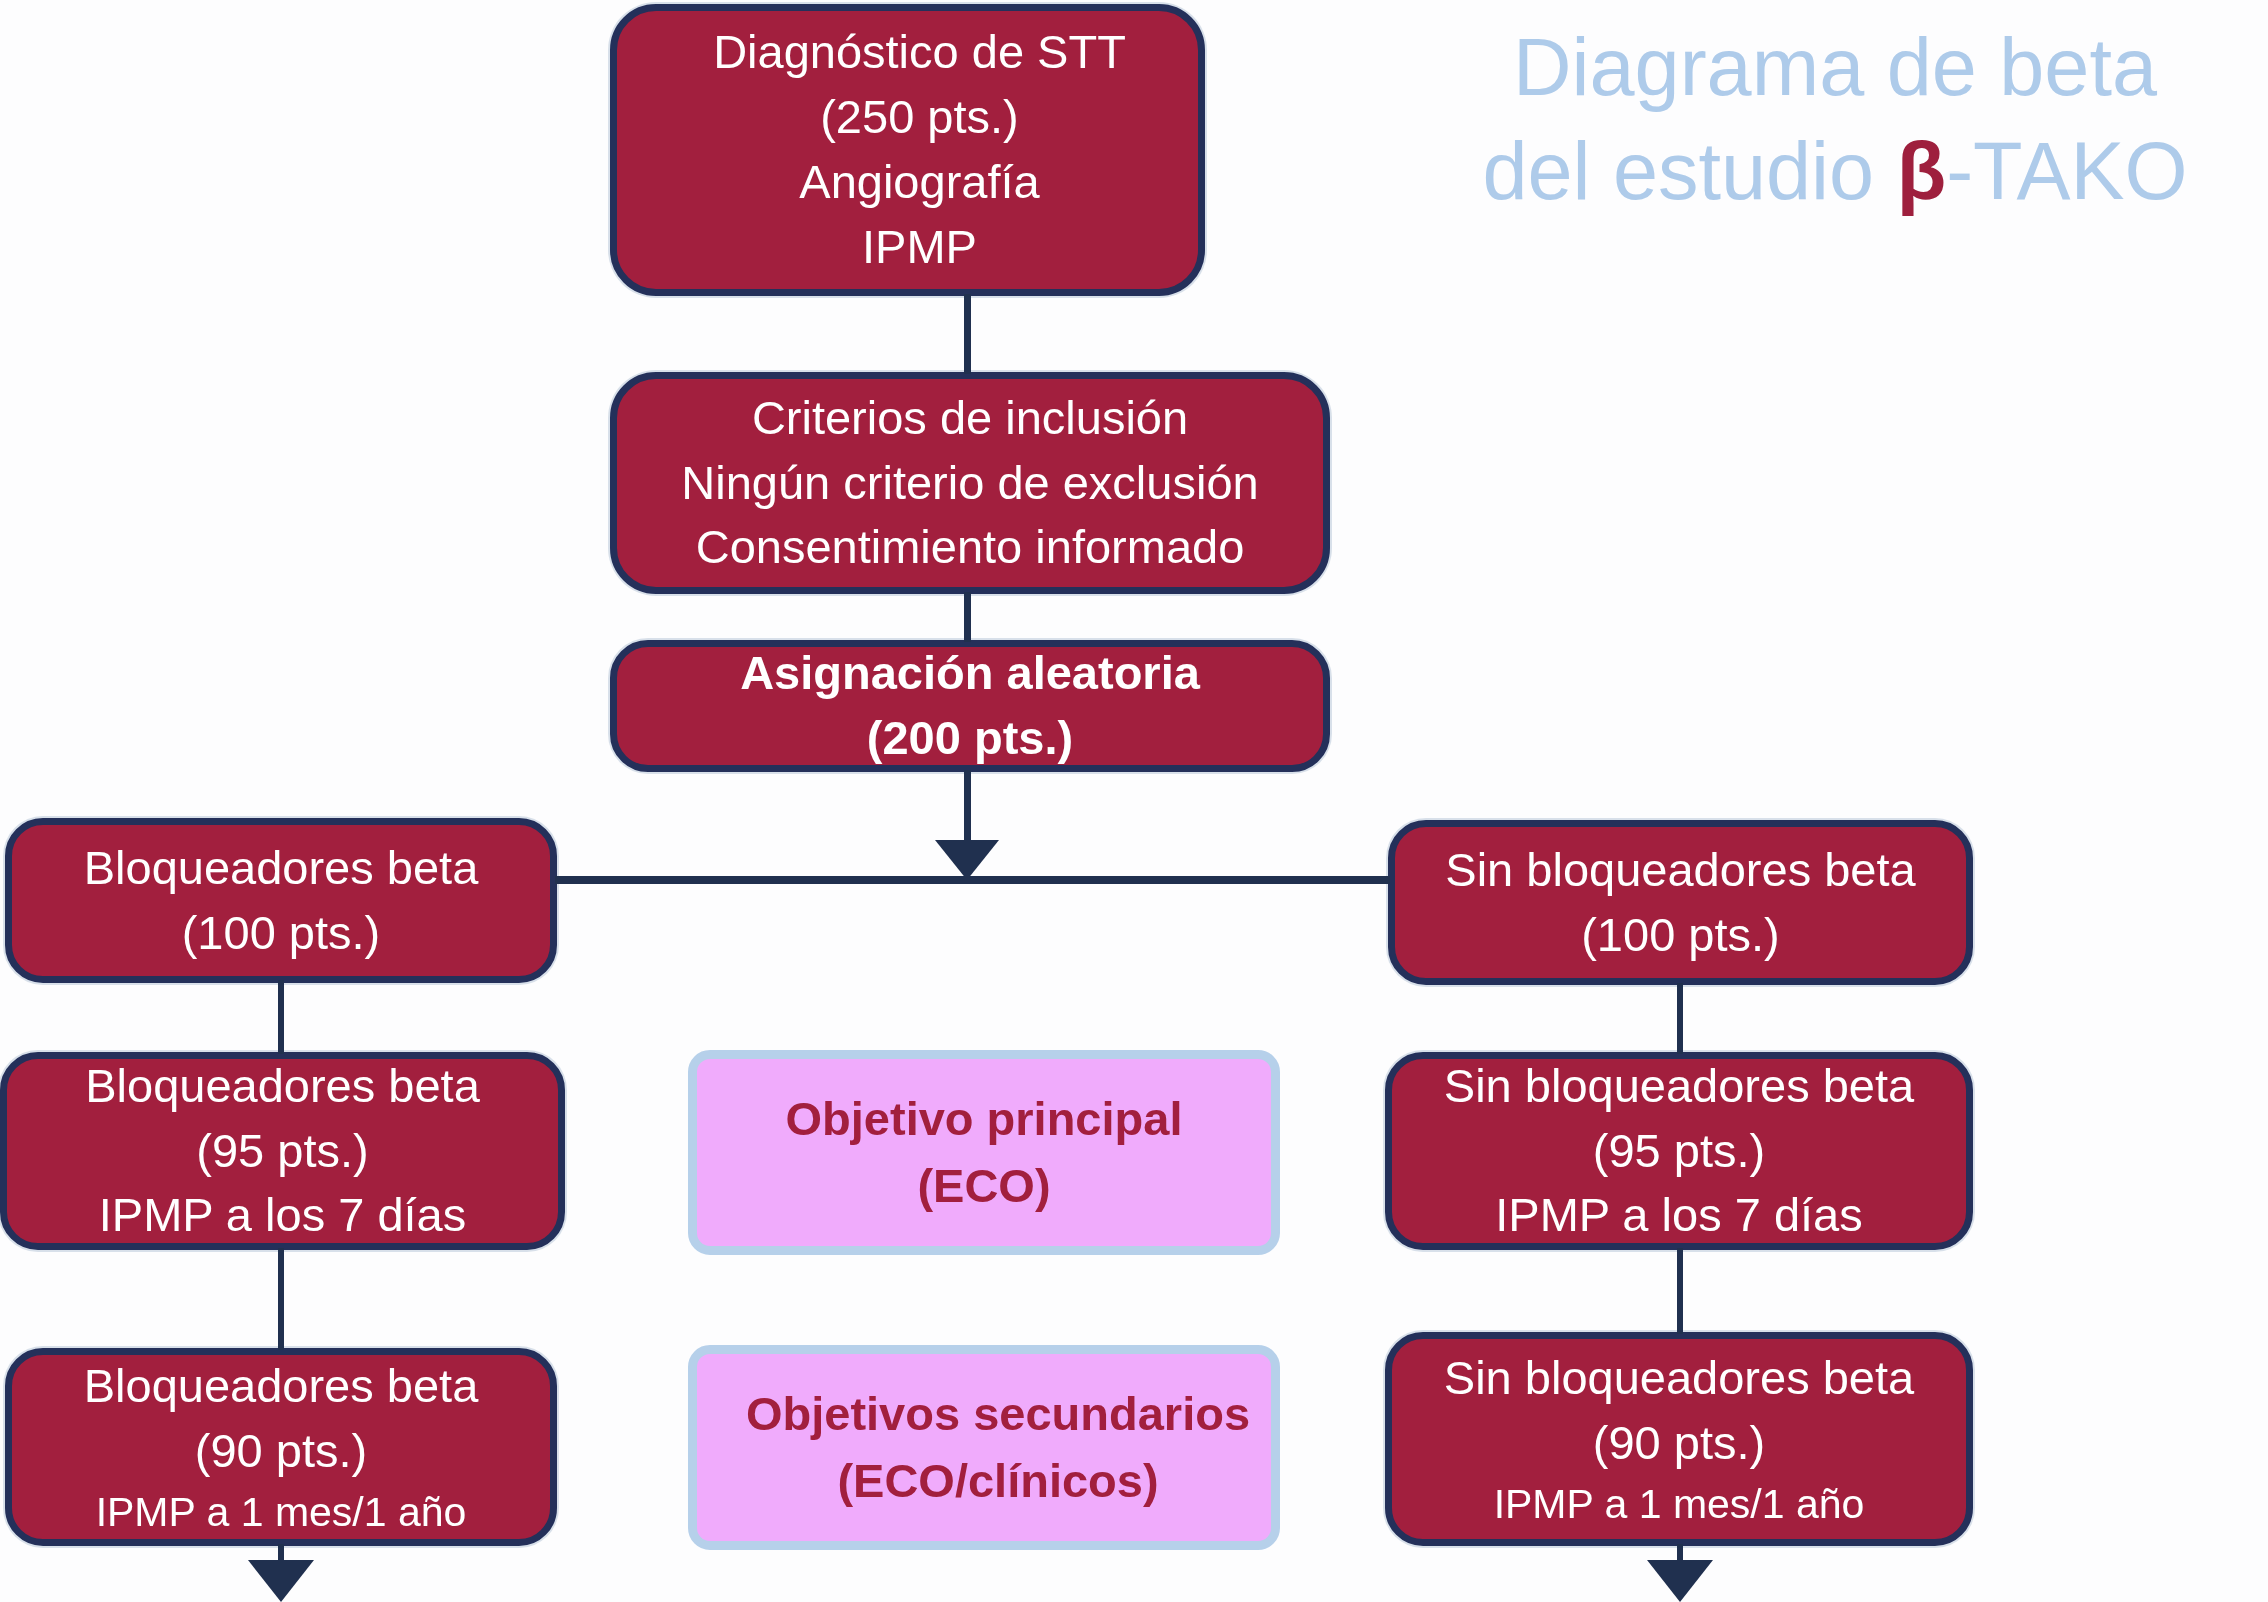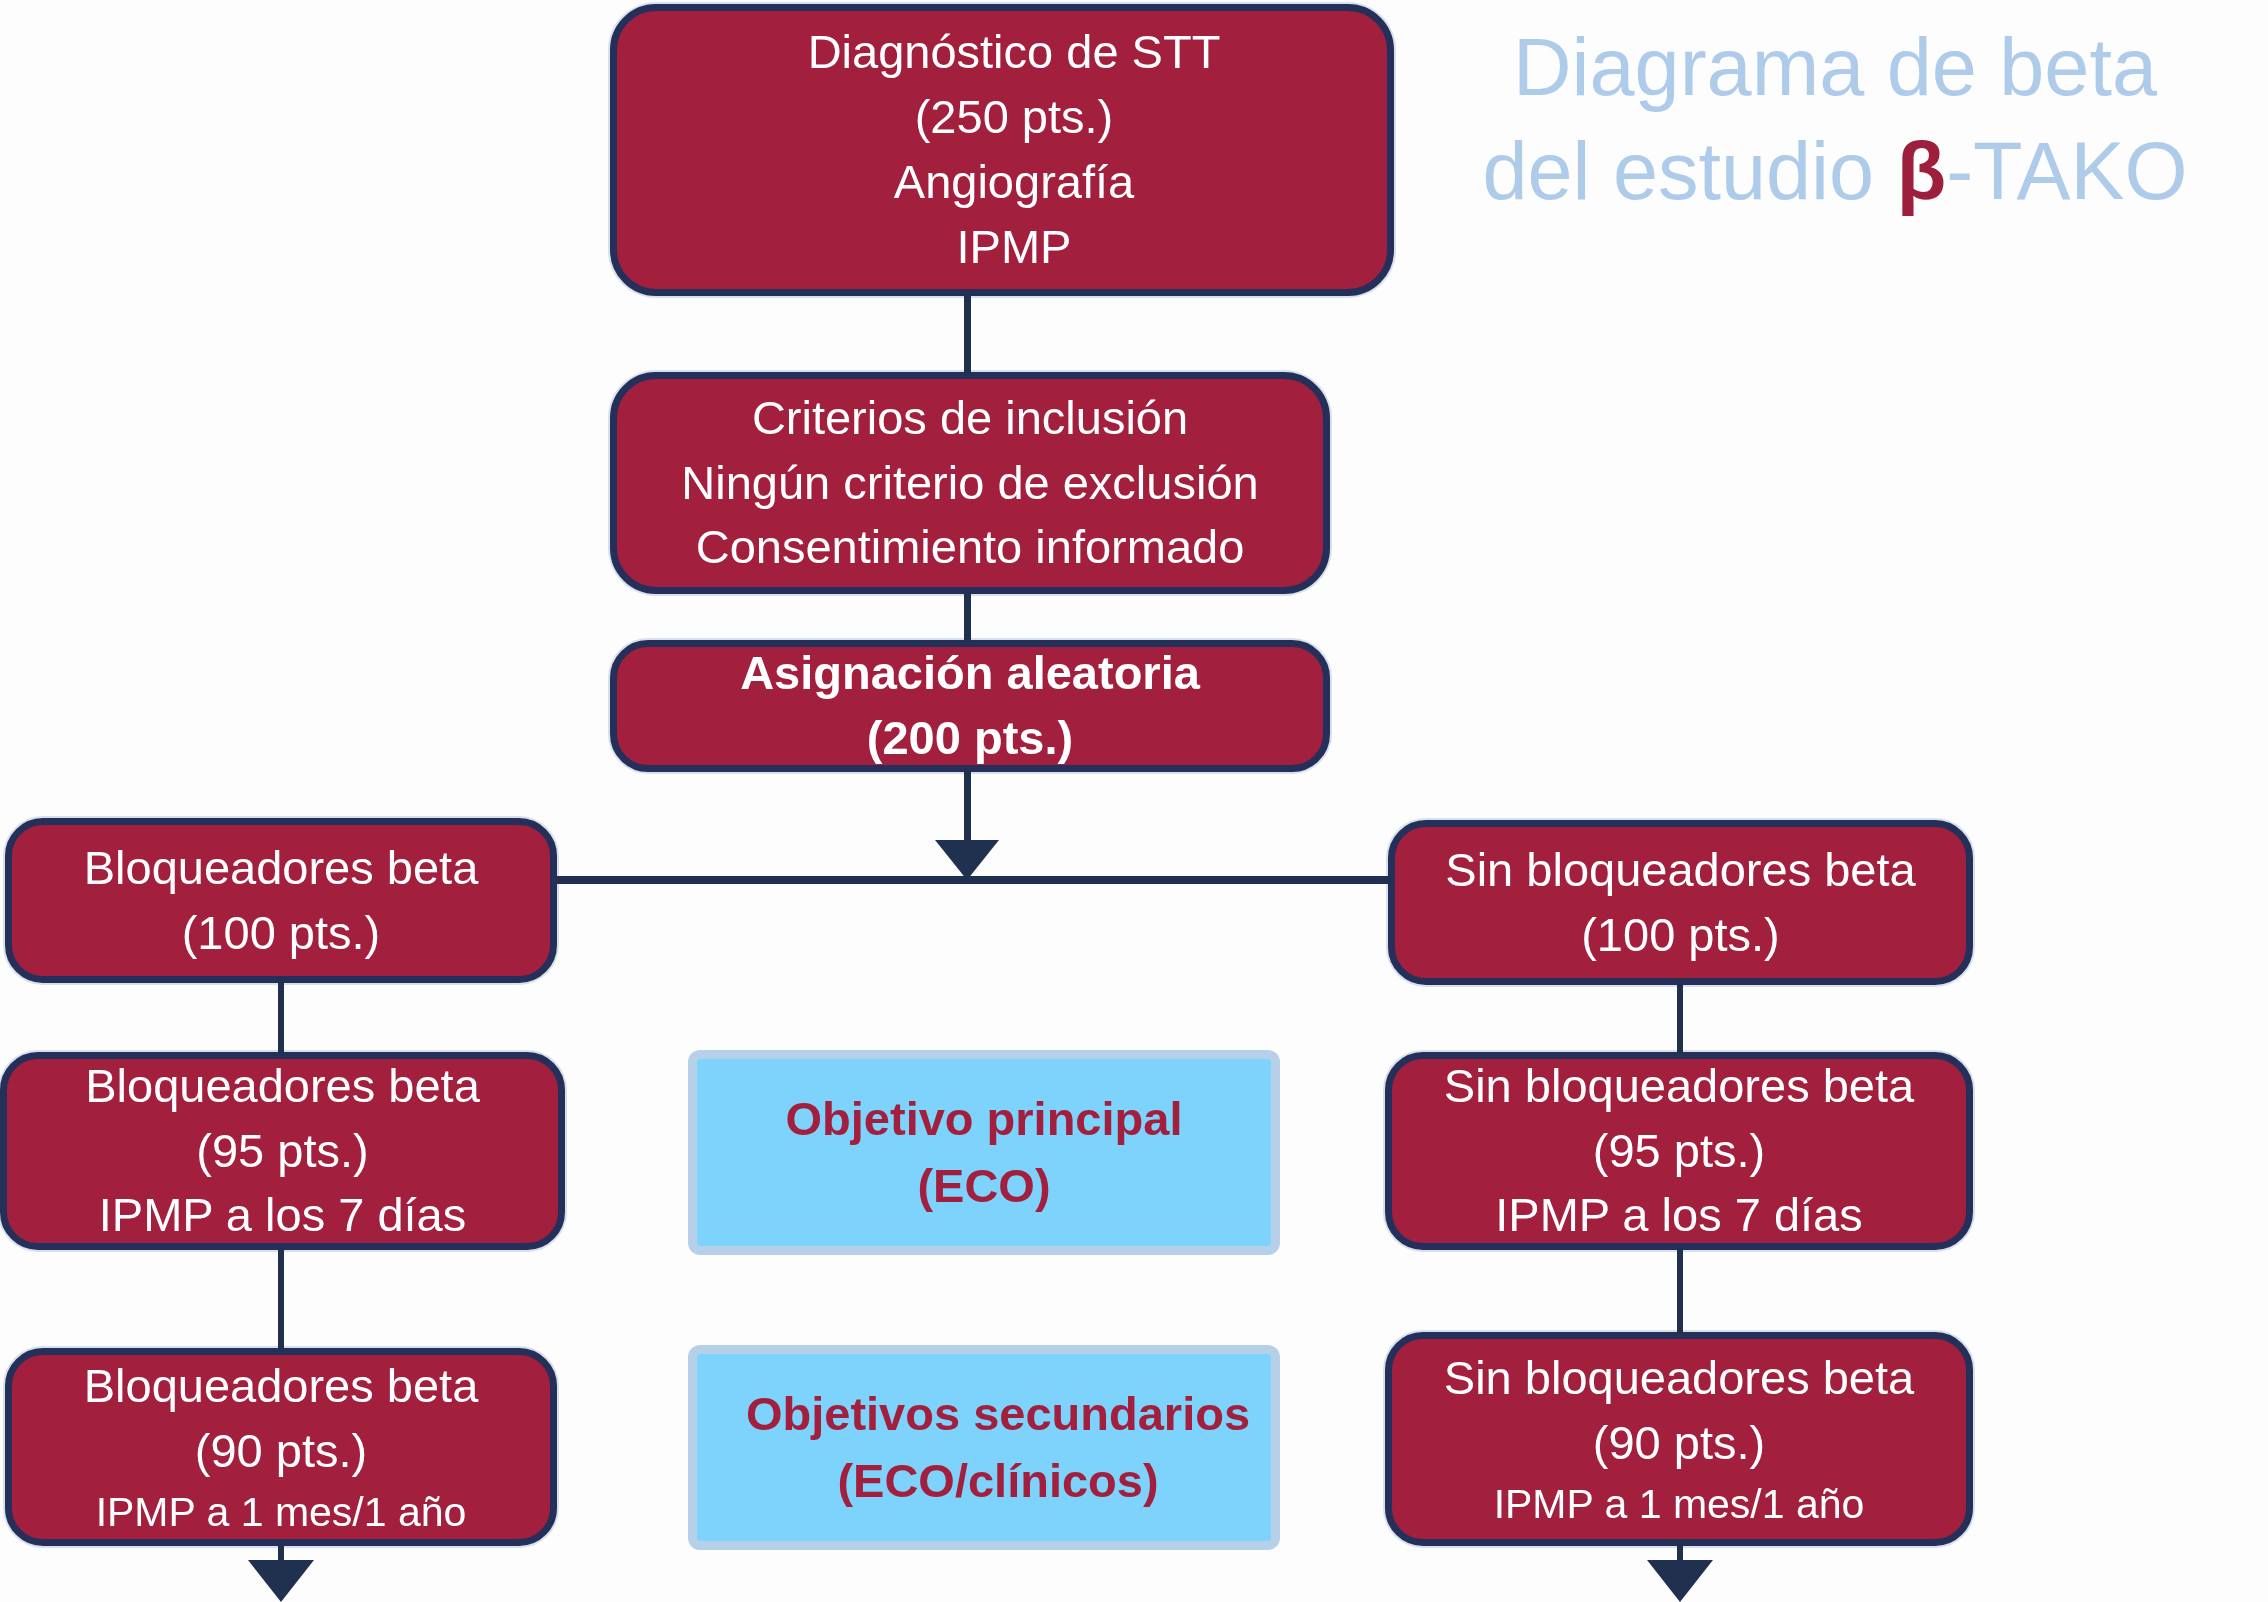--- a/index.html
+++ b/index.html
@@ -38,23 +38,23 @@
     text-align:center;
     font-size:47px;
     line-height:1.38;
     box-shadow:0 0 0 2px rgba(185,200,216,0.55);
   }
   .box.big{border-radius:46px;}
   .box-bottom .line:nth-child(3){font-size:41px;}
   .objective{
     position:absolute;
     box-sizing:border-box;
-    background:#7dd3fc;
+    background:#f0abfc;
     border:9px solid var(--objective_border);
-    border-radius:12px;
+    border-radius:22px;
     color:var(--objective_text);
     font-weight:bold;
     display:flex;
     flex-direction:column;
     justify-content:center;
     align-items:center;
     text-align:center;
     font-size:47px;
     line-height:1.42;
   }
@@ -88,21 +88,21 @@
 </head>
 <body>
 
 <div class="canvas">
 
   <div class="title">
     <div><span>Diagrama de beta</span></div>
     <div><span>del estudio </span><span class="beta">β</span><span>-TAKO</span></div>
   </div>
 
-  <div class="box big" style="left:610px;top:4px;width:784px;height:292px;padding-left:24px;">
+  <div class="box big" style="left:610px;top:4px;width:595px;height:292px;padding-left:24px;">
       <div class="line">Diagnóstico de STT</div>
       <div class="line">(250 pts.)</div>
       <div class="line">Angiografía</div>
       <div class="line">IPMP</div>
     </div>
 
   <div class="box big" style="left:610px;top:372px;width:720px;height:222px;">
       <div class="line">Criterios de inclusión</div>
       <div class="line">Ningún criterio de exclusión</div>
       <div class="line">Consentimiento informado</div>

